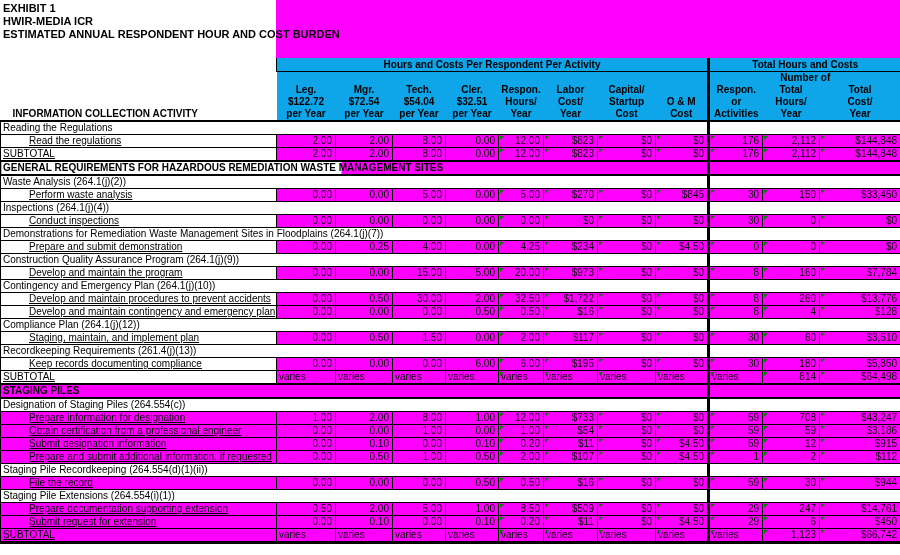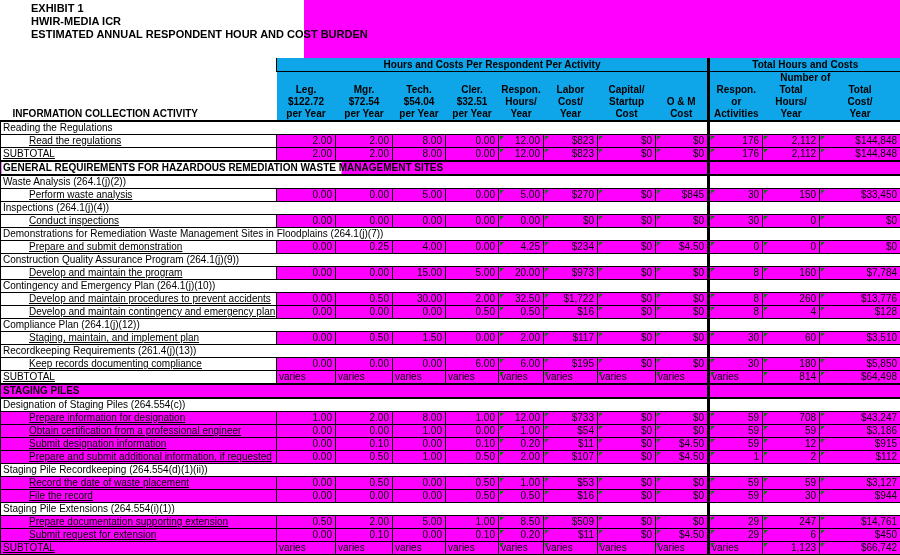--- a/index.html
+++ b/index.html
@@ -1,17 +1,17 @@
 <!DOCTYPE html>
 <html><head>
 <meta charset="utf-8">
 <style>
   html,body{margin:0;padding:0;}
   body{width:900px;height:555px;background:#fff;font-family:"Liberation Sans",sans-serif;overflow:hidden;}
-  .banner{height:58px;background:linear-gradient(to right,#fff 276px,#ff00ff 276px);position:relative;margin-left:28px;}
+  .banner{height:58px;background:linear-gradient(to right,#fff 276px,#ff00ff 276px);position:relative;}
   .titles{position:absolute;left:3px;top:2px;}
   .titles div{font-weight:bold;font-size:11px;line-height:13px;color:#000;white-space:nowrap;}
   table{border-collapse:collapse;table-layout:fixed;width:900px;}
   td{font-size:10px;height:12px;line-height:11px;padding:0 2px;overflow:hidden;white-space:nowrap;vertical-align:middle;color:#000;}
   thead td{background:#0ea5e9;font-weight:bold;text-align:center;}
   thead td.white{background:#fff;}
   td.grp{border-bottom:1px solid #000;border-left:1px solid #000;}
   tr.colhead td{vertical-align:bottom;border-bottom:2px solid #000;line-height:12px;}
   td.infocol{text-align:left;padding-left:12px;}
   tbody td{border:1px solid #000;background:#fff;}
@@ -330,34 +330,20 @@
         <td class="num"><i class="tri"></i>$4.50</td>
         <td class="num divL"><i class="tri"></i>1</td>
         <td class="num"><i class="tri"></i>2</td>
         <td class="num"><i class="tri"></i>$112</td>
       </tr>
       <tr>
         <td colspan="9">Staging Pile Recordkeeping (264.554(d)(1)(ii))</td>
         <td colspan="3" class="divL"></td>
       </tr>
       <tr>
-        <td class="lbl ind m">Record the date of waste placement</td>
-        <td class="num">0.00</td>
-        <td class="num">0.50</td>
-        <td class="num">0.00</td>
-        <td class="num">0.50</td>
-        <td class="num"><i class="tri"></i>1.00</td>
-        <td class="num"><i class="tri"></i>$53</td>
-        <td class="num"><i class="tri"></i>$0</td>
-        <td class="num"><i class="tri"></i>$0</td>
-        <td class="num divL"><i class="tri"></i>59</td>
-        <td class="num"><i class="tri"></i>59</td>
-        <td class="num"><i class="tri"></i>$3,127</td>
-      </tr>
-      <tr>
         <td class="lbl ind m">File the record</td>
         <td class="num">0.00</td>
         <td class="num">0.00</td>
         <td class="num">0.00</td>
         <td class="num">0.50</td>
         <td class="num"><i class="tri"></i>0.50</td>
         <td class="num"><i class="tri"></i>$16</td>
         <td class="num"><i class="tri"></i>$0</td>
         <td class="num"><i class="tri"></i>$0</td>
         <td class="num divL"><i class="tri"></i>59</td>

